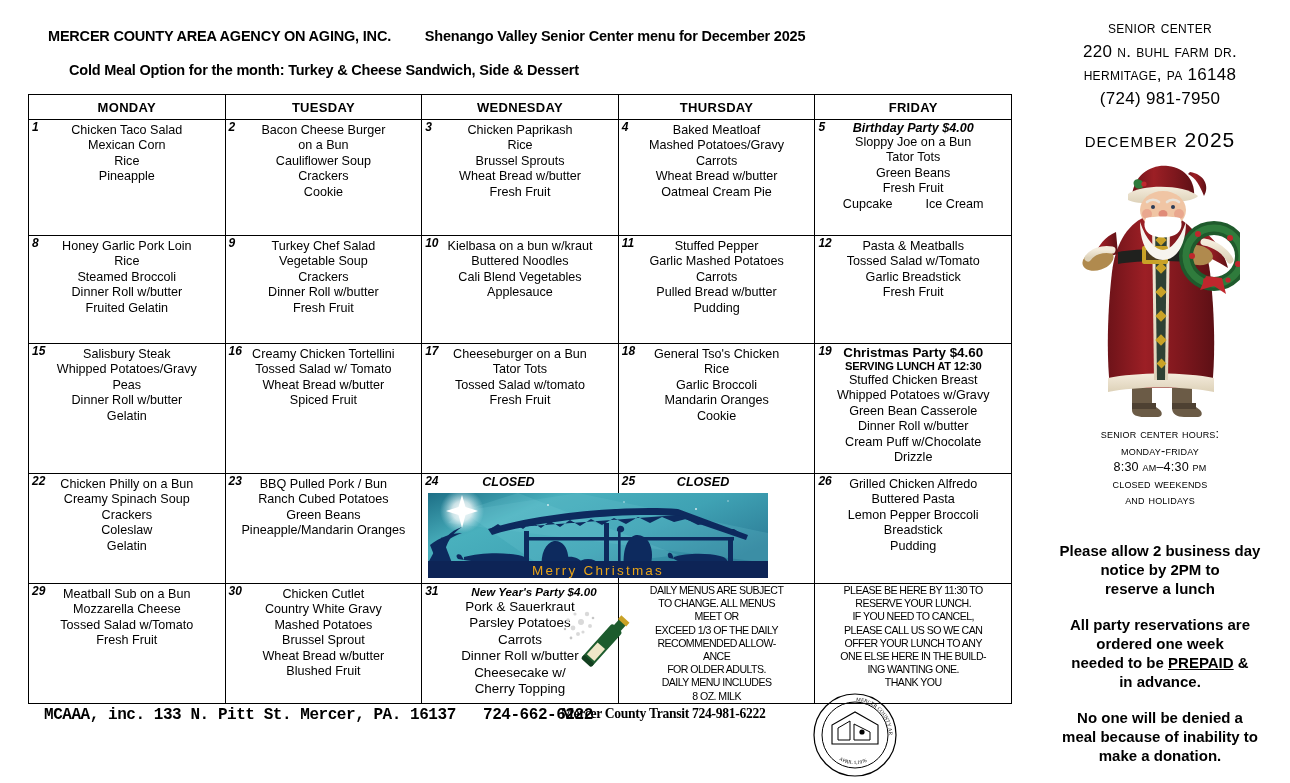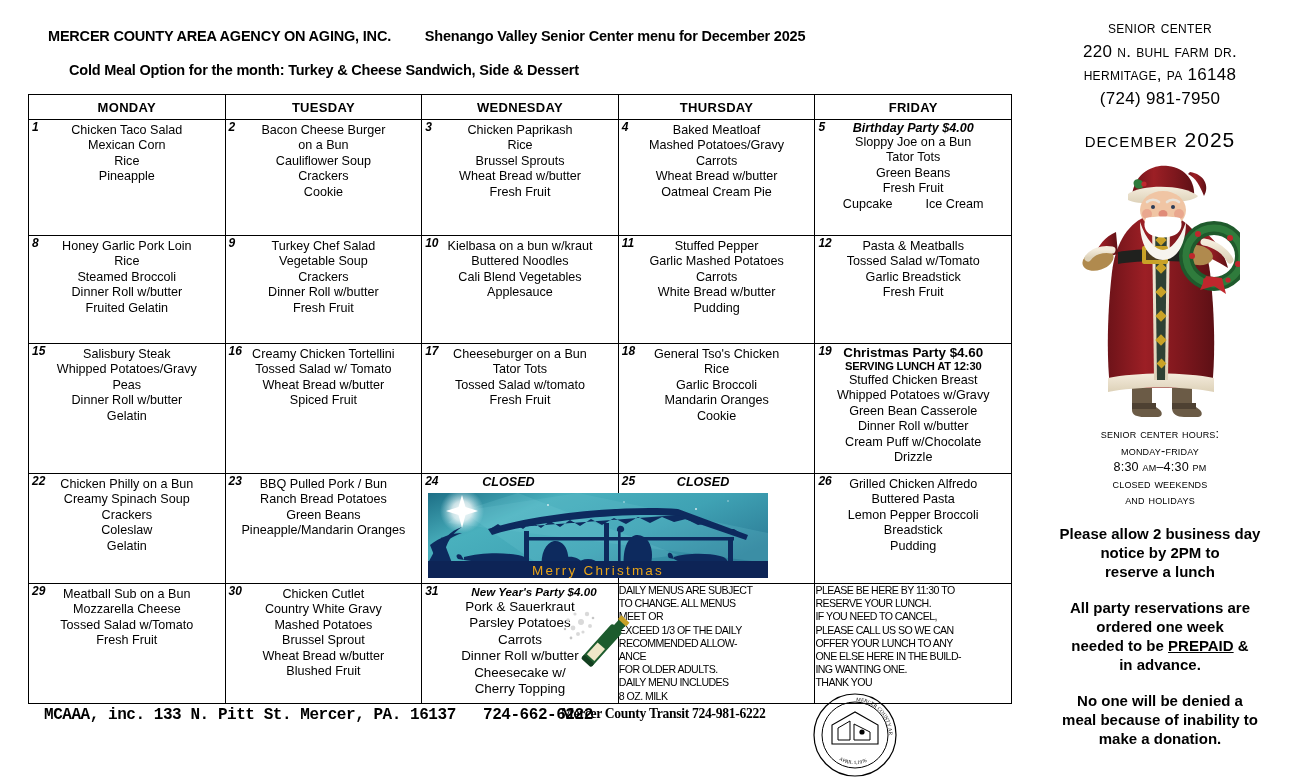--- a/index.html
+++ b/index.html
@@ -143,21 +143,21 @@
     border-radius: 7px;
   }
   .nativity {
     width: 340px;
     height: 85px;
     display: block;
   }
 
   
   td.note {
-    text-align: left;
+    text-align: center;
     font-family: "Liberation Sans", sans-serif;
     font-size: 10.6px;
     line-height: 13.2px;
     letter-spacing: -0.55px;
     font-stretch: condensed;
     padding-top: 4px;
     position: relative;
   }
   td.note .nl { display: block; }
 
@@ -256,21 +256,21 @@
 
   .note-block {
     margin-top: 16px;
     font-size: 15px;
     font-weight: bold;
     line-height: 19px;
     padding: 0 6px;
   }
   .note-block .lnn { display: block; }
   .note-block u { text-decoration: underline; }
-  .note-block.gap2 { margin-top: 15px; }
+  .note-block.gap2 { margin-top: 32px; }
   .note-block.gap3 { margin-top: 17px; }
   .note-block.gap4 { margin-top: 17px; }
 </style>
 </head>
 <body>
 
 <div class="page">
 
   <div class="main">
 
@@ -377,21 +377,21 @@
               <span>Cali Blend Vegetables</span><br>
               <span>Applesauce</span>
             </span>
           </td>
           <td class="day">
             <span class="daynum">11</span>
             <span class="items">
               <span>Stuffed Pepper</span><br>
               <span>Garlic Mashed Potatoes</span><br>
               <span>Carrots</span><br>
-              <span>White Bread w/butter</span><br>
+              <span>Pulled Bread w/butter</span><br>
               <span>Pudding</span>
             </span>
           </td>
           <td class="day">
             <span class="daynum">12</span>
             <span class="items">
               <span>Pasta &amp; Meatballs</span><br>
               <span>Tossed Salad w/Tomato</span><br>
               <span>Garlic Breadstick</span><br>
               <span>Fresh Fruit</span>
@@ -461,21 +461,21 @@
               <span>Creamy Spinach Soup</span><br>
               <span>Crackers</span><br>
               <span>Coleslaw</span><br>
               <span>Gelatin</span>
             </span>
           </td>
           <td class="day">
             <span class="daynum">23</span>
             <span class="items">
               <span>BBQ Pulled Pork / Bun</span><br>
-              <span>Ranch Bread Potatoes</span><br>
+              <span>Ranch Cubed Potatoes</span><br>
               <span>Green Beans</span><br>
               <span>Pineapple/Mandarin Oranges</span>
             </span>
           </td>
           <td class="day" style="overflow:visible">
             <span class="daynum">24</span>
             <span class="closed-label">CLOSED</span>
             <span class="nativity-wrap">
               <svg class="nativity" viewBox="0 0 340 85" preserveAspectRatio="none">
                 <defs>

